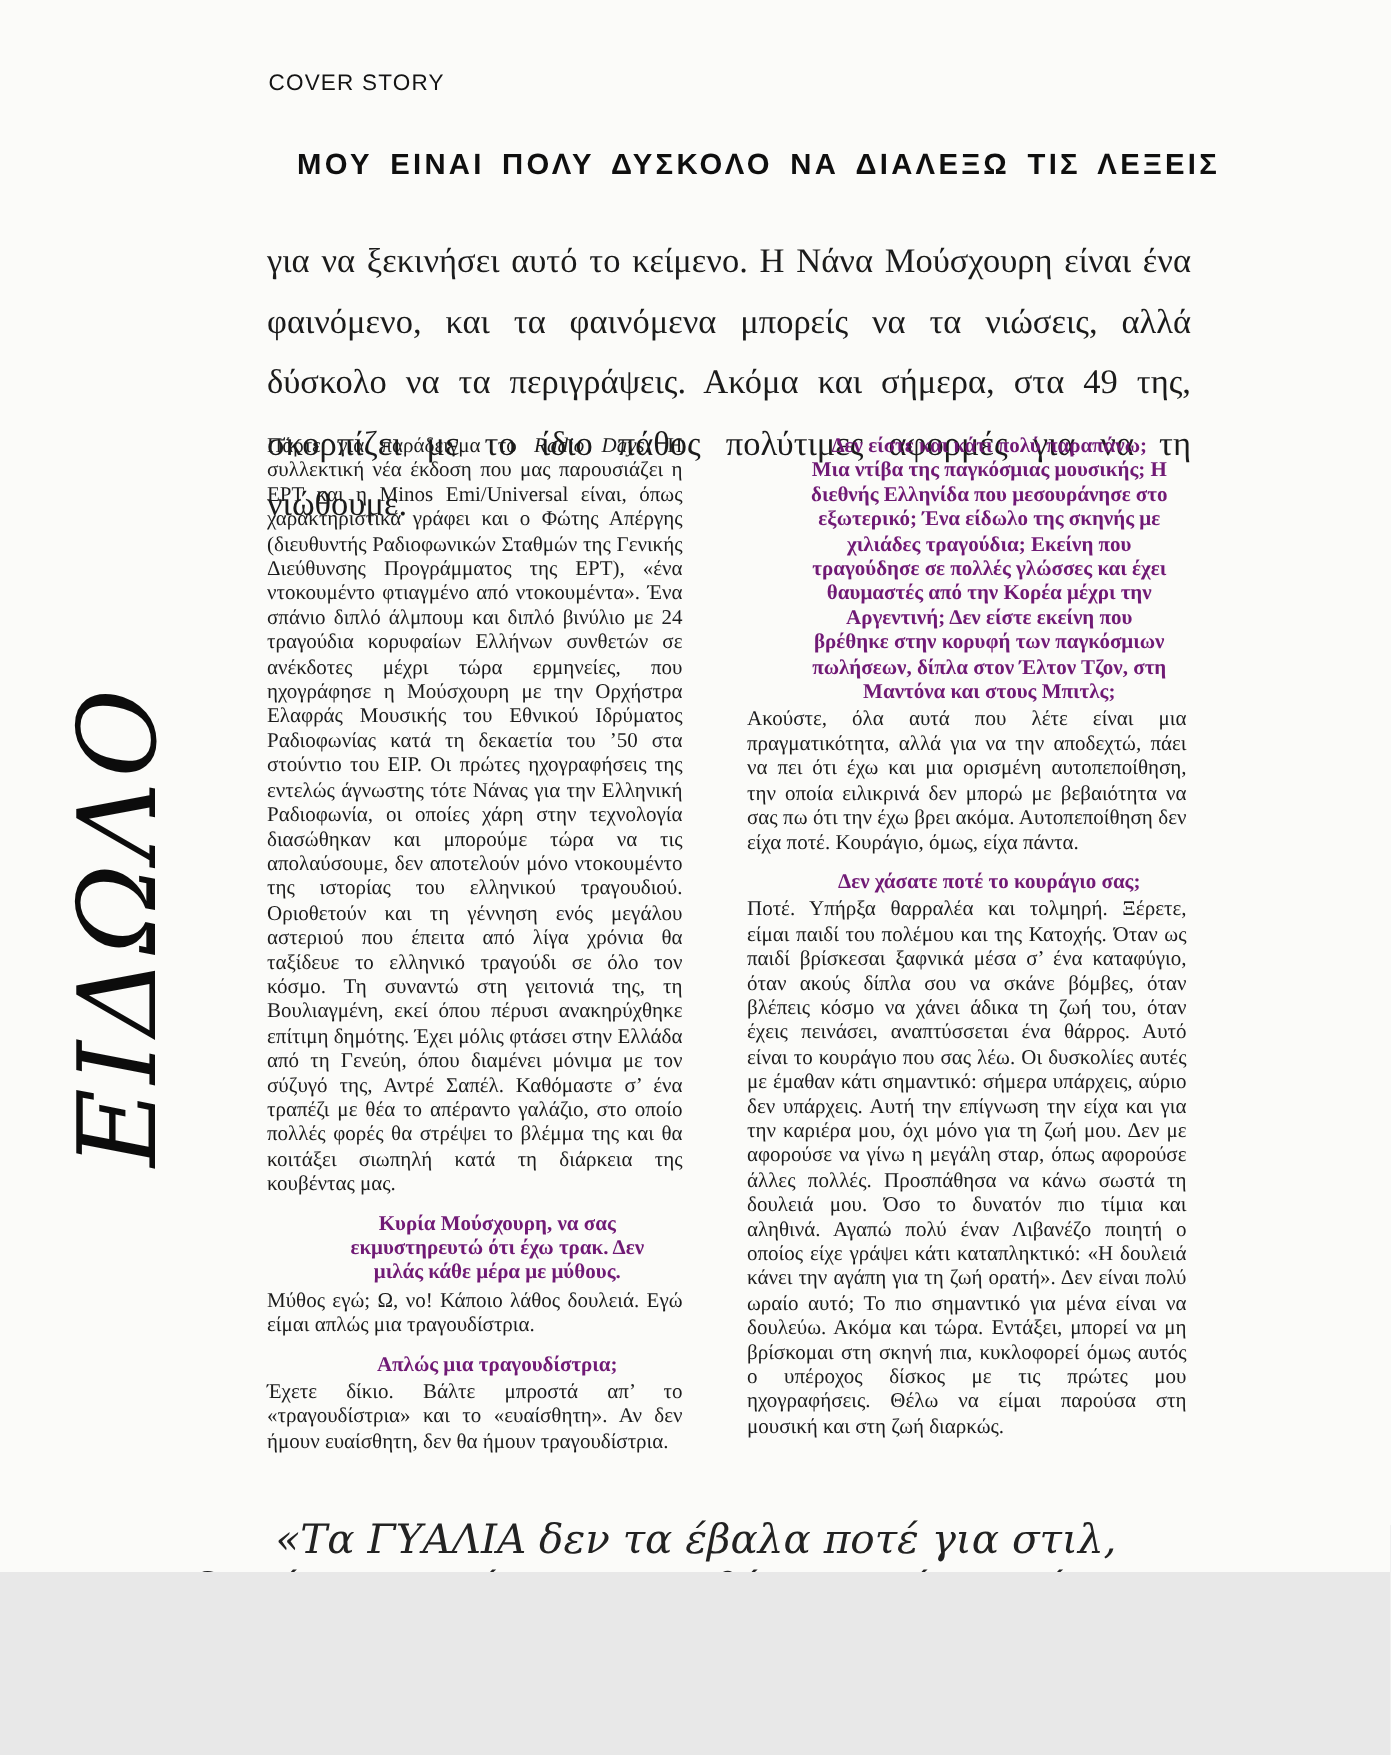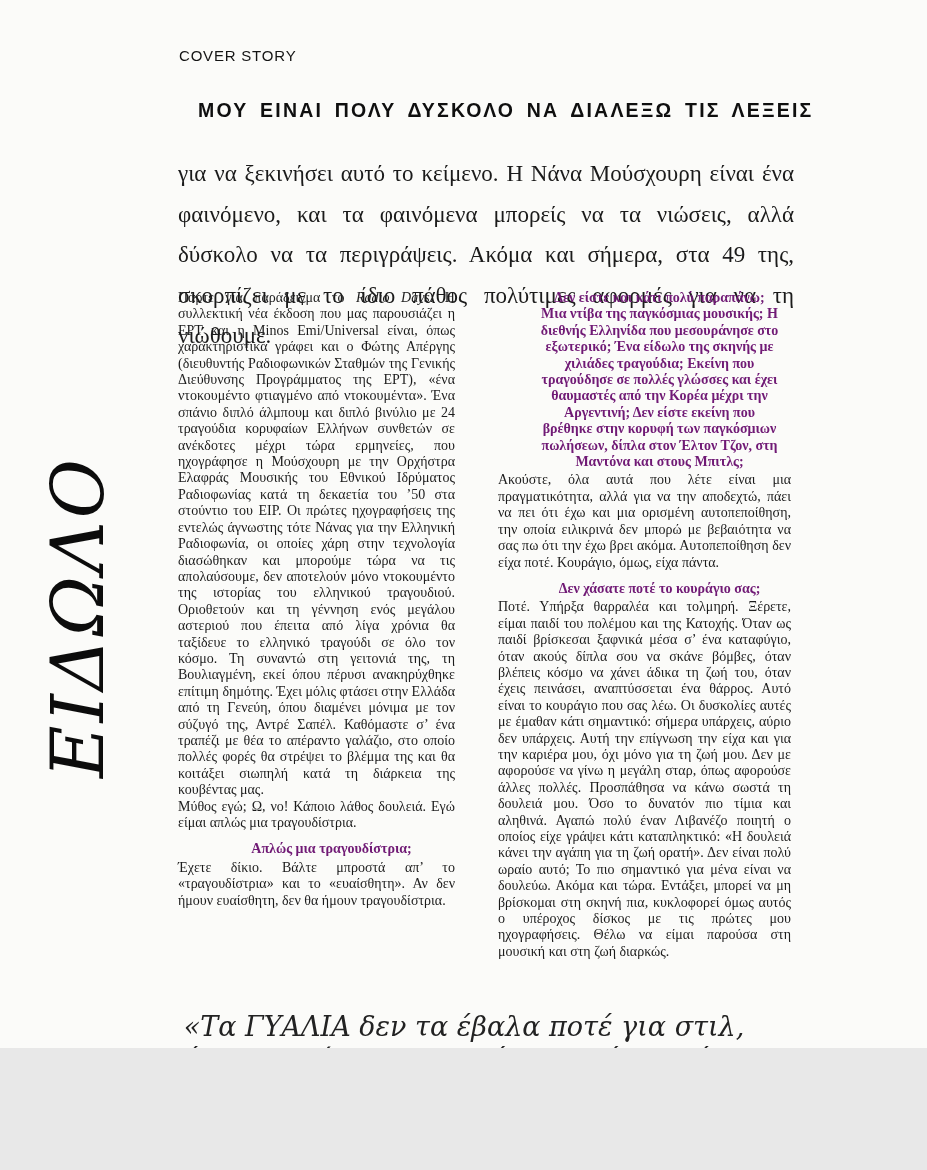--- a/index.html
+++ b/index.html
@@ -78,20 +78,21 @@
 
   <div class="headline">ΜΟΥ ΕΙΝΑΙ ΠΟΛΥ ΔΥΣΚΟΛΟ ΝΑ ΔΙΑΛΕΞΩ ΤΙΣ ΛΕΞΕΙΣ</div>
 
   <p class="intro">για να ξεκινήσει αυτό το κείμενο. Η Νάνα Μούσχουρη είναι ένα φαινόμενο, και τα φαινόμενα μπορείς να τα νιώσεις, αλλά δύσκολο να τα περιγράψεις. Ακόμα και σήμερα, στα 49 της, σκορπίζει με το ίδιο πάθος πολύτιμες αφορμές για να τη νιώθουμε.</p>
 
   <div class="vertical-title">ΕΙΔΩΛΟ</div>
 
   <div class="columns">
     <div class="col col-left">
       <p class="body-p"><span>Πάρτε για παράδειγμα το </span><span class="ital">Radio Days</span><span>. Η συλλεκτική νέα έκδοση που μας παρουσιάζει η ΕΡΤ και η Minos Emi/Universal είναι, όπως χαρακτηριστικά γράφει και ο Φώτης Απέργης (διευθυντής Ραδιοφωνικών Σταθμών της Γενικής Διεύθυνσης Προγράμματος της ΕΡΤ), «ένα ντοκουμέντο φτιαγμένο από ντοκουμέντα». Ένα σπάνιο διπλό άλμπουμ και διπλό βινύλιο με 24 τραγούδια κορυφαίων Ελλήνων συνθετών σε ανέκδοτες μέχρι τώρα ερμηνείες, που ηχογράφησε η Μούσχουρη με την Ορχήστρα Ελαφράς Μουσικής του Εθνικού Ιδρύματος Ραδιοφωνίας κατά τη δεκαετία του ’50 στα στούντιο του ΕΙΡ. Οι πρώτες ηχογραφήσεις της εντελώς άγνωστης τότε Νάνας για την Ελληνική Ραδιοφωνία, οι οποίες χάρη στην τεχνολογία διασώθηκαν και μπορούμε τώρα να τις απολαύσουμε, δεν αποτελούν μόνο ντοκουμέντο της ιστορίας του ελληνικού τραγουδιού. Οριοθετούν και τη γέννηση ενός μεγάλου αστεριού που έπειτα από λίγα χρόνια θα ταξίδευε το ελληνικό τραγούδι σε όλο τον κόσμο. Τη συναντώ στη γειτονιά της, τη Βουλιαγμένη, εκεί όπου πέρυσι ανακηρύχθηκε επίτιμη δημότης. Έχει μόλις φτάσει στην Ελλάδα από τη Γενεύη, όπου διαμένει μόνιμα με τον σύζυγό της, Αντρέ Σαπέλ. Καθόμαστε σ’ ένα τραπέζι με θέα το απέραντο γαλάζιο, στο οποίο πολλές φορές θα στρέψει το βλέμμα της και θα κοιτάξει σιωπηλή κατά τη διάρκεια της κουβέντας μας.</span></p>
+      <p class="q">Κυρία Μούσχουρη, να σας εκμυστηρευτώ ότι έχω τρακ. Δεν μιλάς κάθε μέρα με μύθους.</p>
       <p class="a">Μύθος εγώ; Ω, νο! Κάποιο λάθος δουλειά. Εγώ είμαι απλώς μια τραγουδίστρια.</p>
       <p class="q">Απλώς μια τραγουδίστρια;</p>
       <p class="a">Έχετε δίκιο. Βάλτε μπροστά απ’ το «τραγουδίστρια» και το «ευαίσθητη». Αν δεν ήμουν ευαίσθητη, δεν θα ήμουν τραγουδίστρια.</p>
     </div>
     <div class="col col-right">
       <p class="q">Δεν είστε και κάτι πολύ παραπάνω; Μια ντίβα της παγκόσμιας μουσικής; Η διεθνής Ελληνίδα που μεσουράνησε στο εξωτερικό; Ένα είδωλο της σκηνής με χιλιάδες τραγούδια; Εκείνη που τραγούδησε σε πολλές γλώσσες και έχει θαυμαστές από την Κορέα μέχρι την Αργεντινή; Δεν είστε εκείνη που βρέθηκε στην κορυφή των παγκόσμιων πωλήσεων, δίπλα στον Έλτον Τζον, στη Μαντόνα και στους Μπιτλς;</p>
       <p class="a">Ακούστε, όλα αυτά που λέτε είναι μια πραγματικότητα, αλλά για να την αποδεχτώ, πάει να πει ότι έχω και μια ορισμένη αυτοπεποίθηση, την οποία ειλικρινά δεν μπορώ με βεβαιότητα να σας πω ότι την έχω βρει ακόμα. Αυτοπεποίθηση δεν είχα ποτέ. Κουράγιο, όμως, είχα πάντα.</p>
       <p class="q">Δεν χάσατε ποτέ το κουράγιο σας;</p>
       <p class="a">Ποτέ. Υπήρξα θαρραλέα και τολμηρή. Ξέρετε, είμαι παιδί του πολέμου και της Κατοχής. Όταν ως παιδί βρίσκεσαι ξαφνικά μέσα σ’ ένα καταφύγιο, όταν ακούς δίπλα σου να σκάνε βόμβες, όταν βλέπεις κόσμο να χάνει άδικα τη ζωή του, όταν έχεις πεινάσει, αναπτύσσεται ένα θάρρος. Αυτό είναι το κουράγιο που σας λέω. Οι δυσκολίες αυτές με έμαθαν κάτι σημαντικό: σήμερα υπάρχεις, αύριο δεν υπάρχεις. Αυτή την επίγνωση την είχα και για την καριέρα μου, όχι μόνο για τη ζωή μου. Δεν με αφορούσε να γίνω η μεγάλη σταρ, όπως αφορούσε άλλες πολλές. Προσπάθησα να κάνω σωστά τη δουλειά μου. Όσο το δυνατόν πιο τίμια και αληθινά. Αγαπώ πολύ έναν Λιβανέζο ποιητή ο οποίος είχε γράψει κάτι καταπληκτικό: «Η δουλειά κάνει την αγάπη για τη ζωή ορατή». Δεν είναι πολύ ωραίο αυτό; Το πιο σημαντικό για μένα είναι να δουλεύω. Ακόμα και τώρα. Εντάξει, μπορεί να μη βρίσκομαι στη σκηνή πια, κυκλοφορεί όμως αυτός ο υπέροχος δίσκος με τις πρώτες μου ηχογραφήσεις. Θέλω να είμαι παρούσα στη μουσική και στη ζωή διαρκώς.</p>
     </div>

